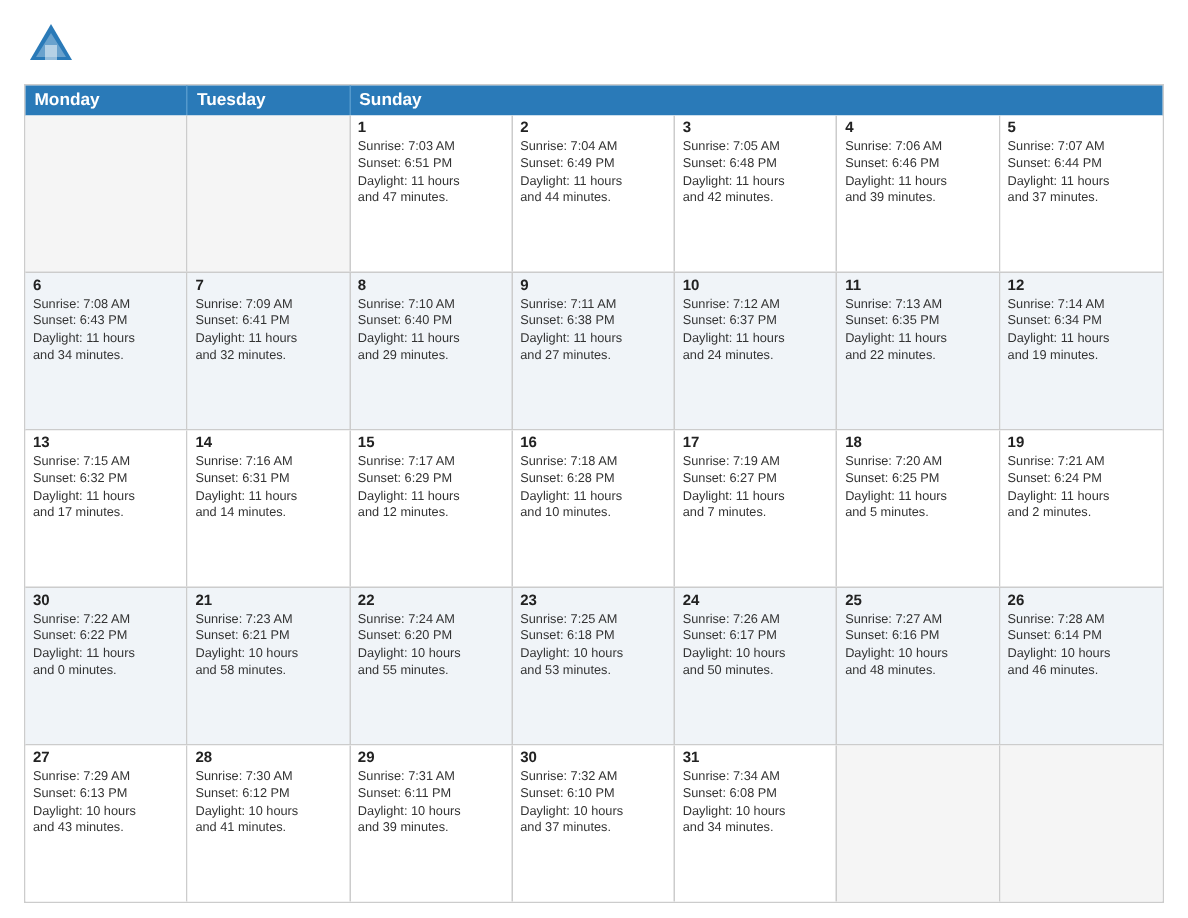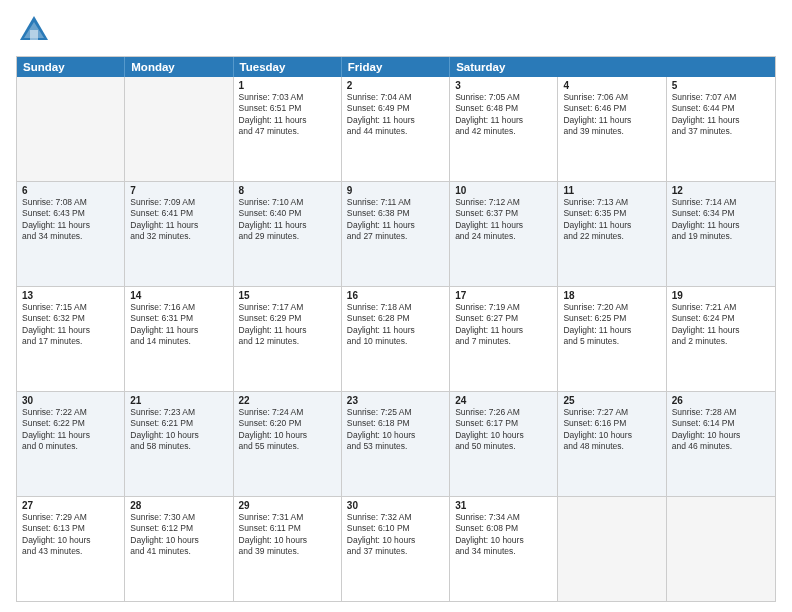--- a/index.html
+++ b/index.html
@@ -132,25 +132,23 @@
       </div>
     </div>
     <div class="title-block">
       <div class="month-title"></div>
       <div class="location"></div>
     </div>
   </div>
 
   <div class="calendar">
     <div class="cal-header" id="cal-header">
-        <div class="cal-header-cell">Sunday</div>
         <div class="cal-header-cell">Monday</div>
         <div class="cal-header-cell">Tuesday</div>
-        <div class="cal-header-cell">Friday</div>
-        <div class="cal-header-cell">Saturday</div>
+        <div class="cal-header-cell">Sunday</div>
       </div>
     <div class="cal-body" id="cal-body">
         <div class="cal-row">
           <div class="cal-cell empty"></div>
           <div class="cal-cell empty"></div>
           <div class="cal-cell">
             <div class="day-num">1</div>
             <div class="cell-text">Sunrise: 7:03 AM<br>Sunset: 6:51 PM<br>Daylight: 11 hours<br>and 47 minutes.</div>
           </div>
           <div class="cal-cell">

